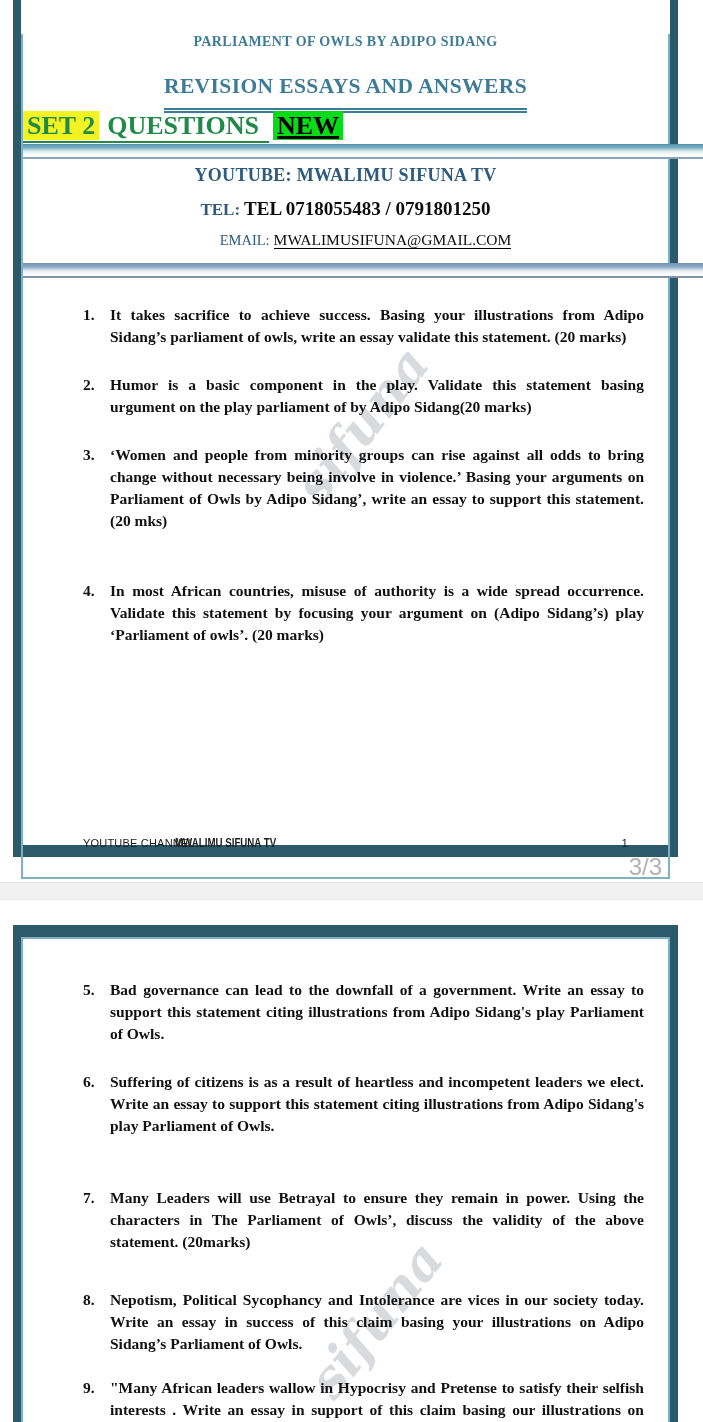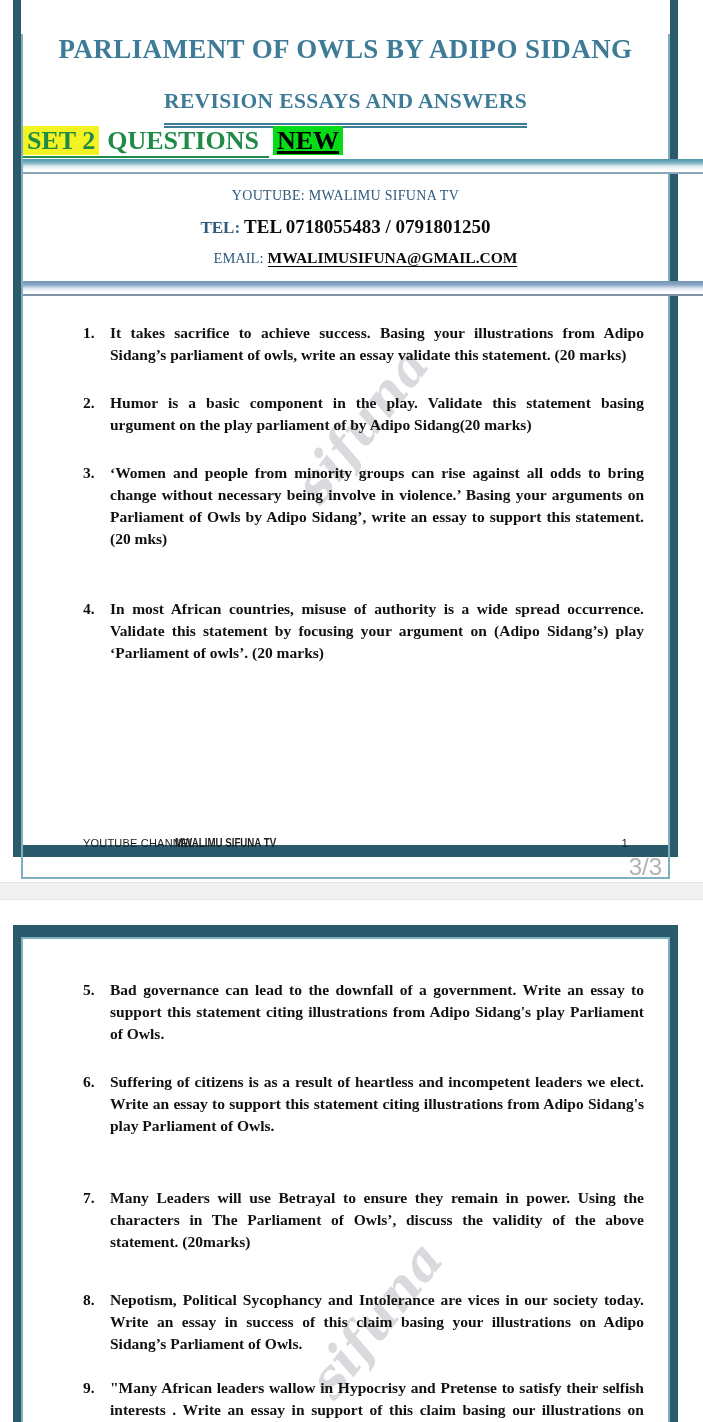--- a/index.html
+++ b/index.html
@@ -8,47 +8,47 @@
 
   .page { position:absolute; left:13px; width:665px; background:#fff;
           border:8px solid #2a5a6b; }
   .page1 { top:0; height:857px; border-top:0; border-bottom-width:12px; }
   .page2 { top:925px; height:510px; border-top-width:12px; border-bottom:0; }
   .page-inner { width:100%; height:100%; border:2px solid #7db1c0; position:relative; }
   .page1 .page-inner { border-top:0; }
   .page2 .page-inner { border-bottom:0; }
 
   .title1 { margin-top:34px; text-align:center; color:#3e7b97;
-            font-size:27px; font-weight:bold; letter-spacing:.4px; }
+            font-size:14px; font-weight:bold; letter-spacing:.4px; }
   .title2 { margin-top:22px; text-align:center; }
   .title2 .u-double { color:#3e7b97; font-size:21.5px; font-weight:bold;
             letter-spacing:.4px; border-bottom:5px double #3e7b97; padding-bottom:10px; }
   .title3 { margin-top:12px; text-align:left; font-size:26px; font-weight:bold; }
   .set-group { border-bottom:6px double #1f8b46; padding-bottom:1px; color:#1f8b46; }
   .hl-yellow { background:#f3f222; padding:0 4px; }
   .qlabel { margin:0 10px 0 8px; }
   .hl-green { background:#05dc17; color:#000; padding:0 4px; margin-left:4px;
               text-decoration:underline; text-decoration-thickness:2.5px; }
 
   .band { position:relative; height:15px; width:calc(100% + 35px); }
   .band-a { margin-top:3px;
     background:linear-gradient(180deg,#4f95aa 0%,#7fb2c2 30%,#dcebf0 55%,#ffffff 85%);
     border-bottom:2px solid #8aa8b9; }
   .band-b { margin-top:14px;
     background:linear-gradient(180deg,#6f93b5 0%,#8fa9c5 30%,#e6ecf3 60%,#ffffff 90%);
     border-bottom:2px solid #8194aa; }
 
   .contact > div { text-align:center; }
-  .youtube { margin-top:14px; color:#2e5a7e; font-size:14px; font-weight:normal; letter-spacing:.3px; }
+  .youtube { margin-top:6px; color:#2e5a7e; font-size:18px; font-weight:bold; letter-spacing:.3px; }
   .tel-line { margin-top:12px; }
   .tel-lbl { color:#2e5a7e; font-size:17px; font-weight:bold; }
   .tel-val { color:#0d0d0d; font-size:19px; font-weight:bold; }
   .email-line { margin-top:11px; }
   .email-lbl { color:#2e5a7e; font-size:14.5px; font-weight:normal;margin-left:40px; }
-  .email-val { color:#0d0d0d; font-size:15.5px; font-weight:bold;
+  .email-val { color:#0d0d0d; font-size:15.5px; font-weight:normal;
                border-bottom:1.5px solid #000; text-decoration:none; }
 
   .qlist { list-style:none; padding:0 24px 0 60px; position:relative; }
   .qlist1 { margin-top:26px; }
   .qlist2 { margin-top:40px; }
   .q { display:flex; margin-bottom:26px; }
   .qnum { flex:0 0 27px; font-weight:bold; font-size:15.5px; line-height:22px; color:#111; }
   .qtext { flex:1; font-weight:bold; font-size:15.5px; line-height:22px;
            color:#111; text-align:justify; }
   .qlist1 .q:nth-child(3) { margin-bottom:48px; }

